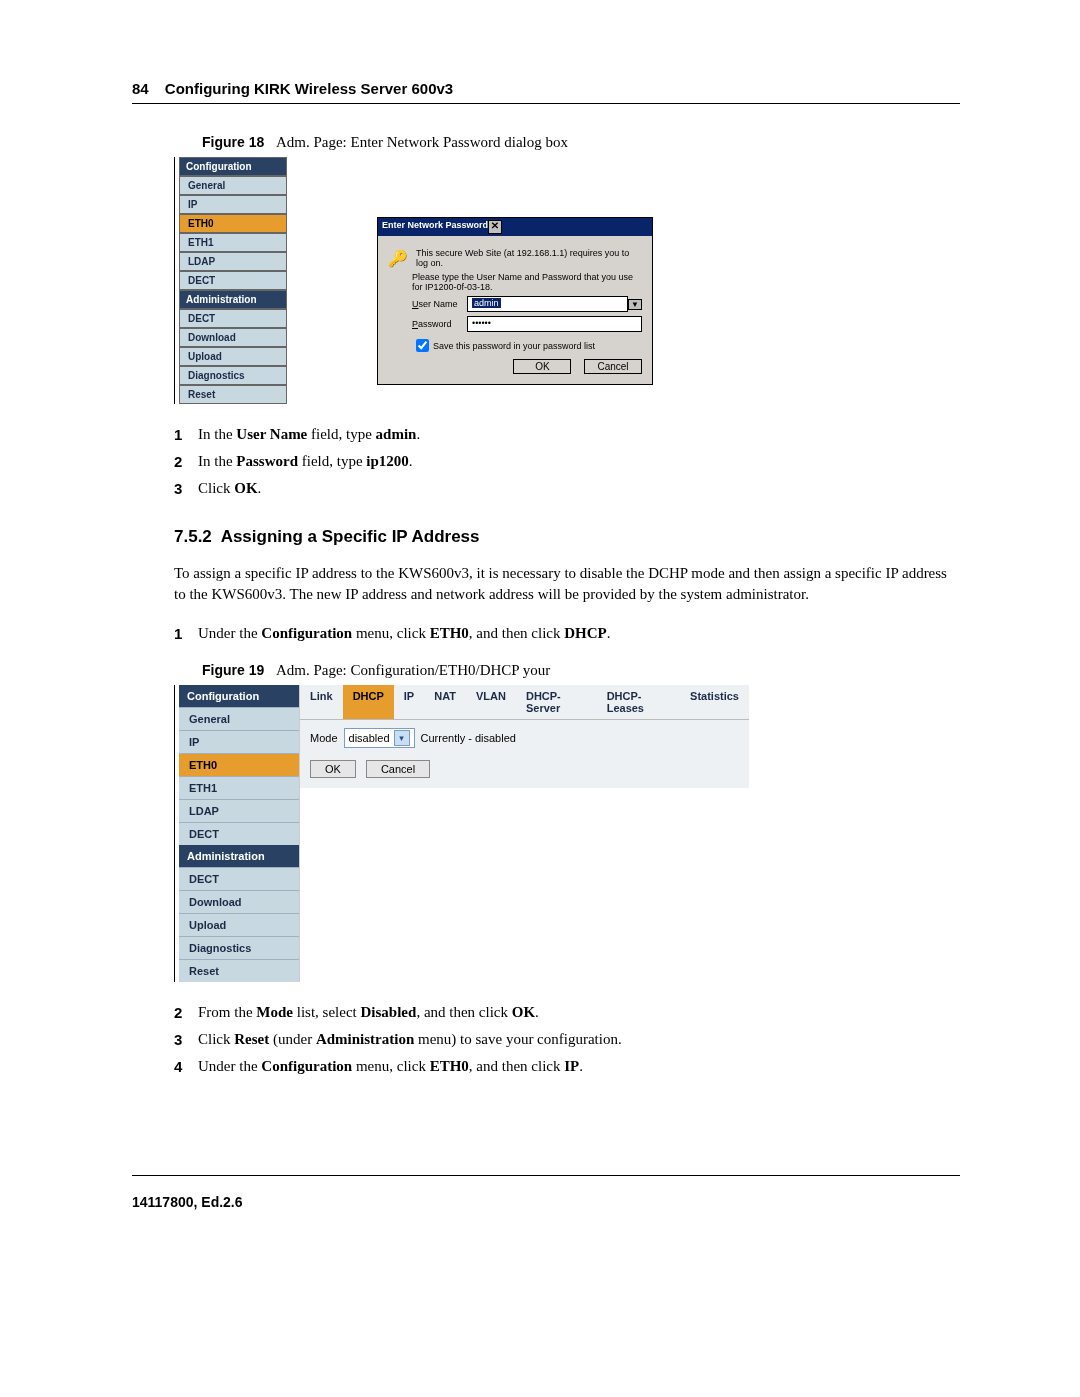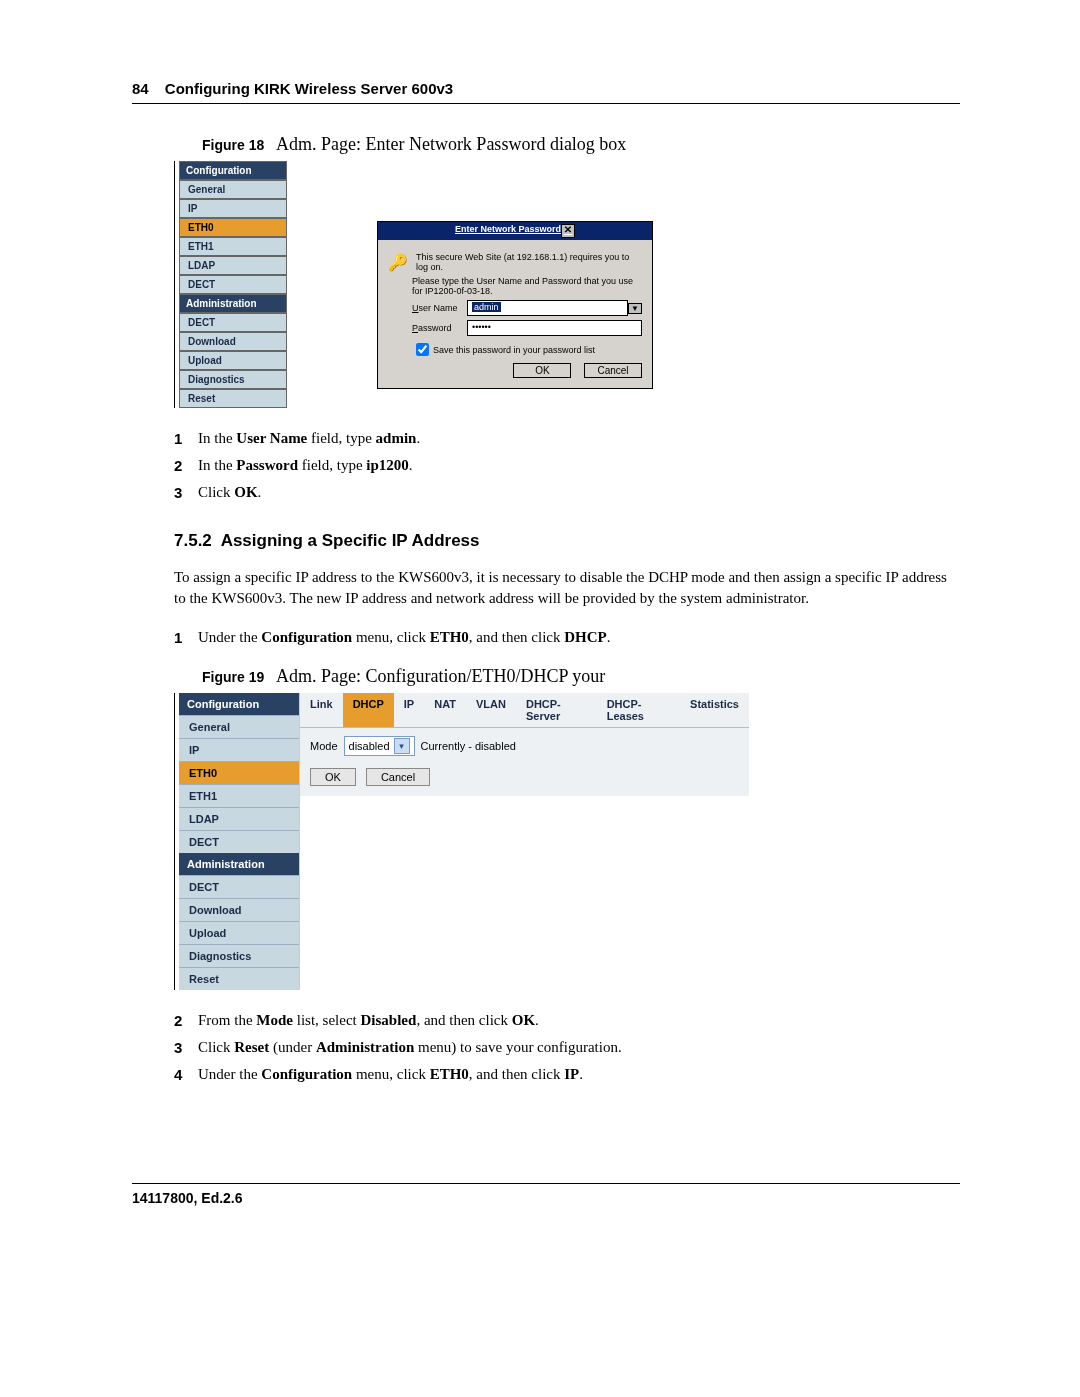--- a/index.html
+++ b/index.html
@@ -24,21 +24,21 @@
     font-weight: bold;
     font-size: 15px;
   }
   .header-page-num { margin-right: 12px; }
   .figure-caption {
     font-family: Arial, Helvetica, sans-serif;
     margin: 16px 0 6px 42px;
     font-size: 14px;
   }
   .figure-caption .fig-label { font-weight: bold; padding-left: 28px; }
-  .figure-caption .fig-title { font-family: Georgia, 'Times New Roman', serif; font-size: 18px; }
+  .figure-caption .fig-title { font-family: Georgia, 'Times New Roman', serif; font-size: 15px; }
   .figure-body {
     margin-left: 42px;
     border-left: 1px solid #000;
     padding-left: 4px;
     margin-bottom: 22px;
   }
 
   .steps { margin: 20px 0 20px 42px; }
   .steps .step { display: flex; margin-bottom: 10px; }
   .steps .step-num { font-family: Arial, Helvetica, sans-serif; font-weight: bold; width: 24px; flex-shrink:0; }
@@ -91,22 +91,21 @@
     border:1px solid #000;
     font-family: "MS Sans Serif", Tahoma, Arial, sans-serif;
     font-size: 9px;
   }
   .dialog18 .titlebar {
     background:#0a246a;
     color:#fff;
     padding:2px 4px;
     font-weight:bold;
     display:flex;
-    justify-content:center;
-    text-decoration:underline;
+    justify-content:flex-start;
   }
   .dialog18 .titlebar .close {
     background:#c0c0c0; color:#000; border:1px solid #000;
     width:12px; height:12px; line-height:10px; font-size:10px; text-align:center;
   }
   .dialog18 .body { padding:8px 10px 10px 10px; }
   .dialog18 .row { display:flex; align-items:center; margin:4px 0; }
   .dialog18 .icon { margin-right:8px; font-size:16px; }
   .dialog18 .lbl { width:55px; }
   .dialog18 .lbl .u { text-decoration: underline; }
@@ -152,21 +151,21 @@
     width:14px; height:14px; display:flex; align-items:center; justify-content:center; margin-left:4px;
   }
   .fig19-btns { padding:4px 10px 10px 10px; display:flex; gap:10px; background:#eef1f3; }
   .fig19-btns .btn {
     border:1px solid #888; background:#e6e6e6; padding:2px 14px; font-size:11px;
   }
 
   .footer {
     margin-top: 100px;
     border-top: 1px solid #000;
-    padding-top: 6px;
+    padding-top: 18px;
     font-family: Arial, Helvetica, sans-serif;
     font-weight: bold;
     font-size: 14px;
   }
 </style>
 </head>
 <body>
 
 <div class="page">
 

